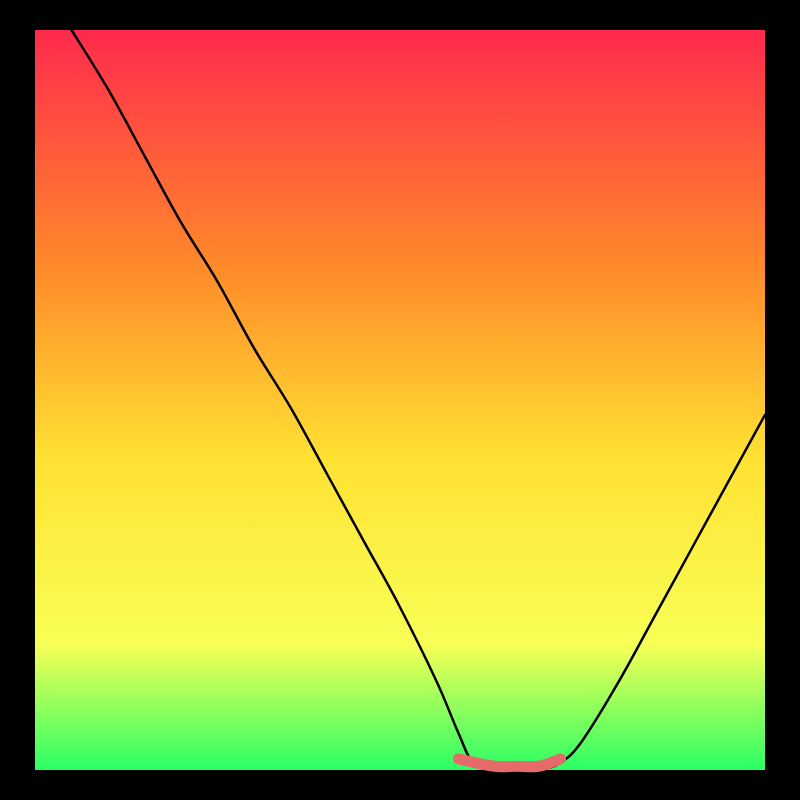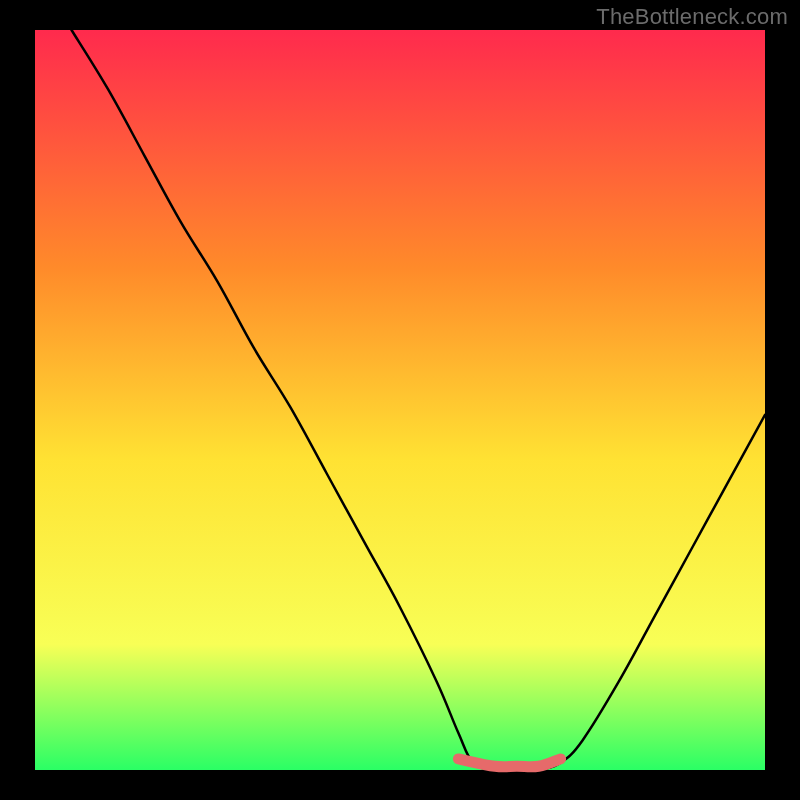--- a/index.html
+++ b/index.html
@@ -47,14 +47,13 @@
       </linearGradient>
     </defs>
 
     <rect id="plot-rect" x="35" y="30" width="730" height="740" fill="url(#bg-grad)"></rect>
 
     <path id="curve-path" fill="none" stroke="#000000" stroke-width="2.5" stroke-linejoin="round" stroke-linecap="round" d="M 71.5 30.0 C 78.1 40.7, 94.9 66.6, 108.0 89.2 C 121.1 111.8, 131.4 131.8, 144.5 155.8 C 157.6 179.8, 167.9 199.8, 181.0 222.4 C 194.1 245.0, 204.4 259.0, 217.5 281.6 C 230.6 304.2, 240.9 325.6, 254.0 348.2 C 267.1 370.8, 277.4 384.8, 290.5 407.4 C 303.6 430.0, 313.9 450.0, 327.0 474.0 C 340.1 498.0, 350.4 516.6, 363.5 540.6 C 376.6 564.6, 386.9 581.9, 400.0 607.2 C 413.1 632.5, 426.0 658.6, 436.5 681.2 C 447.0 703.8, 451.8 718.3, 458.4 733.0 C 465.0 747.7, 466.4 755.9, 473.0 762.6 C 479.6 769.3, 487.0 768.7, 494.9 770.0 C 502.8 771.3, 508.9 770.0, 516.8 770.0 C 524.7 770.0, 530.8 771.3, 538.7 770.0 C 546.6 768.7, 552.7 767.9, 560.6 762.6 C 568.5 757.3, 572.0 755.1, 582.5 740.4 C 593.0 725.7, 605.9 703.8, 619.0 681.2 C 632.1 658.6, 642.4 638.6, 655.5 614.6 C 668.6 590.6, 678.9 572.0, 692.0 548.0 C 705.1 524.0, 715.4 505.4, 728.5 481.4 C 741.6 457.4, 758.4 426.8, 765.0 414.8"></path>
 
     <path id="highlight-path" fill="none" stroke="#e66a6a" stroke-width="11" stroke-linecap="round" stroke-linejoin="round" d="M 458.4 758.9 C 465.0 760.2, 484.4 765.0, 494.9 766.3 C 505.4 767.6, 508.9 766.3, 516.8 766.3 C 524.7 766.3, 530.8 767.6, 538.7 766.3 C 546.6 765.0, 556.7 760.2, 560.6 758.9"></path>
   </svg>
 
-  <div class="watermark">TheBottleneck.com</div>
 </div>
 
 </body></html>

